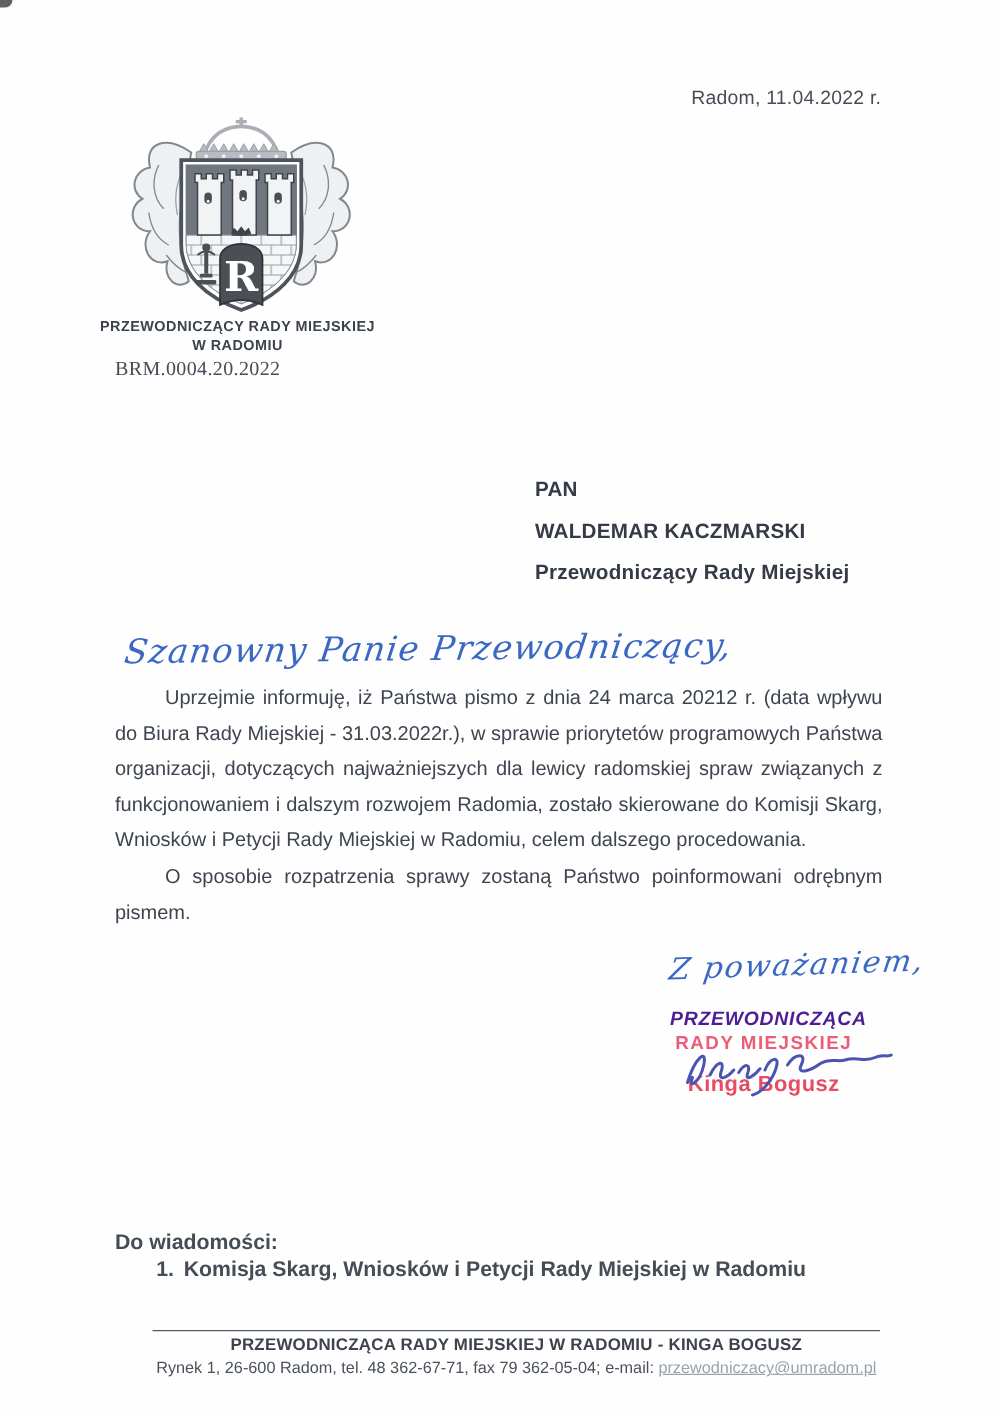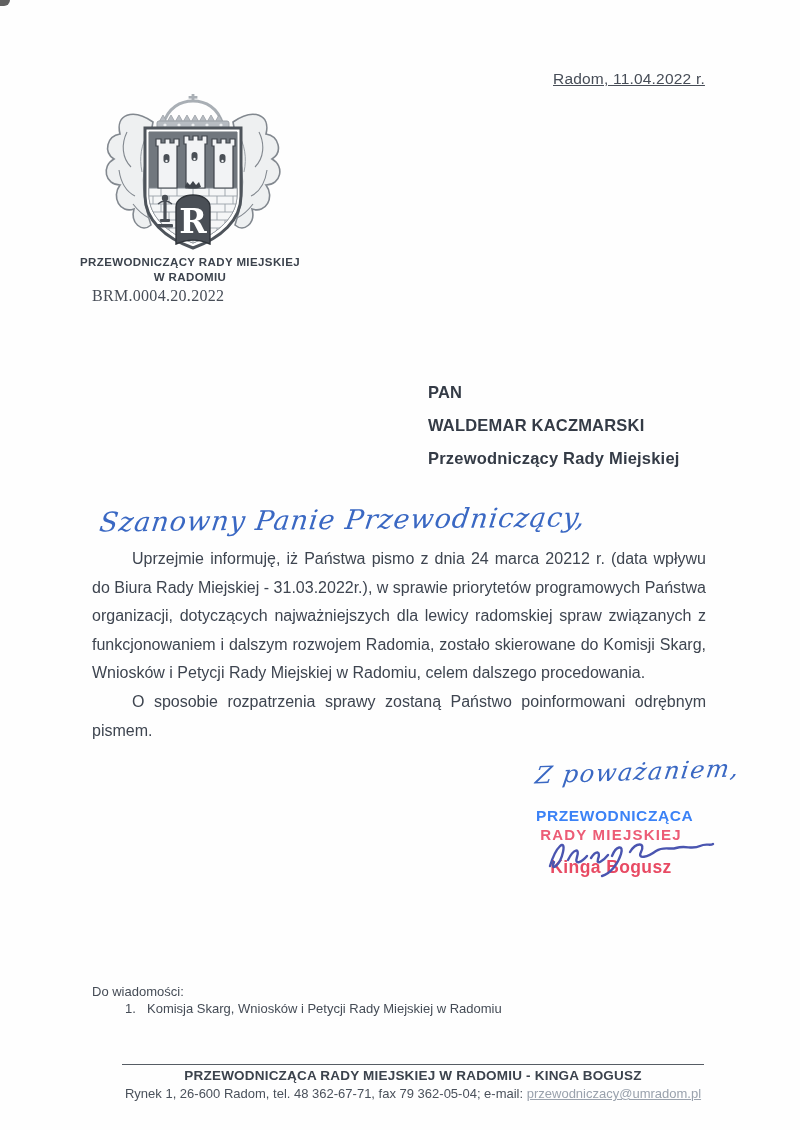--- a/index.html
+++ b/index.html
@@ -4,45 +4,45 @@
 <style>
   html,body{margin:0;padding:0;}
   body{
     width:800px;height:1130px;position:relative;background:#fefefe;
     font-family:"Liberation Sans",sans-serif;color:#3f4650;overflow:hidden;
   }
   .abs{position:absolute;}
   
   .corner-smudge{left:0;top:0;width:10px;height:6px;background:#3a3a3a;border-bottom-right-radius:6px;opacity:.8;}
   
-  .date-line{top:70px;left:553px;width:170px;font-size:15.5px;color:#474d57;letter-spacing:.2px;text-decoration:underline;}
+  .date-line{top:70px;left:553px;width:170px;font-size:15.5px;color:#474d57;letter-spacing:.2px;}
   
   .crest{left:93px;top:92px;width:200px;height:160px;}
   .crest-caption{left:60px;top:255px;width:260px;text-align:center;
     font-size:11.5px;font-weight:bold;color:#3c434d;letter-spacing:.4px;line-height:15px;}
   
   .ref-number{left:92px;top:287px;font-size:16px;color:#474d57;letter-spacing:.3px;font-family:Liberation Serif, serif;}
   
   .recipient{left:428px;top:376px;font-size:16.5px;font-weight:bold;color:#343b46;line-height:33px;letter-spacing:.2px;}
   
   .handwriting{font-family:"DejaVu Serif",serif;font-style:italic;color:#3a68c3;}
   .salutation{left:100px;top:504px;font-size:27px;transform:skewX(-8deg) rotate(-.6deg);letter-spacing:1px;white-space:nowrap;}
   .closing{left:536px;top:758px;font-size:24px;transform:skewX(-10deg) rotate(-2deg);letter-spacing:1.5px;white-space:nowrap;}
   
   .letter-body{left:92px;top:545px;width:614px;font-size:16px;line-height:28.6px;
     text-align:justify;color:#3e4550;}
   .letter-body p{margin:0;text-indent:40px;}
   
   .stamp{left:536px;top:806px;width:150px;text-align:center;line-height:19px;}
-  .stamp-line1{font-size:15.5px;font-weight:bold;color:#3b82f6;letter-spacing:.6px;white-space:nowrap;}
+  .stamp-line1{font-size:15.5px;font-weight:bold;color:#4c1d95;letter-spacing:.6px;white-space:nowrap;font-style:italic;}
   .stamp-line2{font-size:15px;font-weight:bold;color:#ec5c76;letter-spacing:1.2px;white-space:nowrap;}
   .stamp-name{font-size:17.5px;font-weight:bold;color:#e84a63;letter-spacing:.4px;margin-top:14px;white-space:nowrap;}
   .signature-svg{left:540px;top:826px;width:178px;height:52px;}
   
-  .cc{left:92px;top:984px;font-size:13px;color:#454c56;}
+  .cc{left:92px;top:984px;font-size:17px;color:#454c56;font-weight:bold;}
   .cc-item{margin-top:2px;}
   .cc-num{display:inline-block;margin-left:33px;width:22px;}
   
   .footer{left:107px;top:1064px;width:612px;text-align:center;color:#3c434d;}
   .footer-rule{display:block;margin:0 auto 3px auto;width:582px;height:0;border-top:1.6px solid #565c64;}
   .footer-line1{font-size:13.5px;font-weight:bold;letter-spacing:.2px;}
   .footer-line2{font-size:13px;color:#4a515b;margin-top:3px;}
   .footer-email{color:#9aa2ad;text-decoration:underline;}
   .footer-site{font-size:13.5px;font-weight:bold;margin-top:3px;}
 </style>

